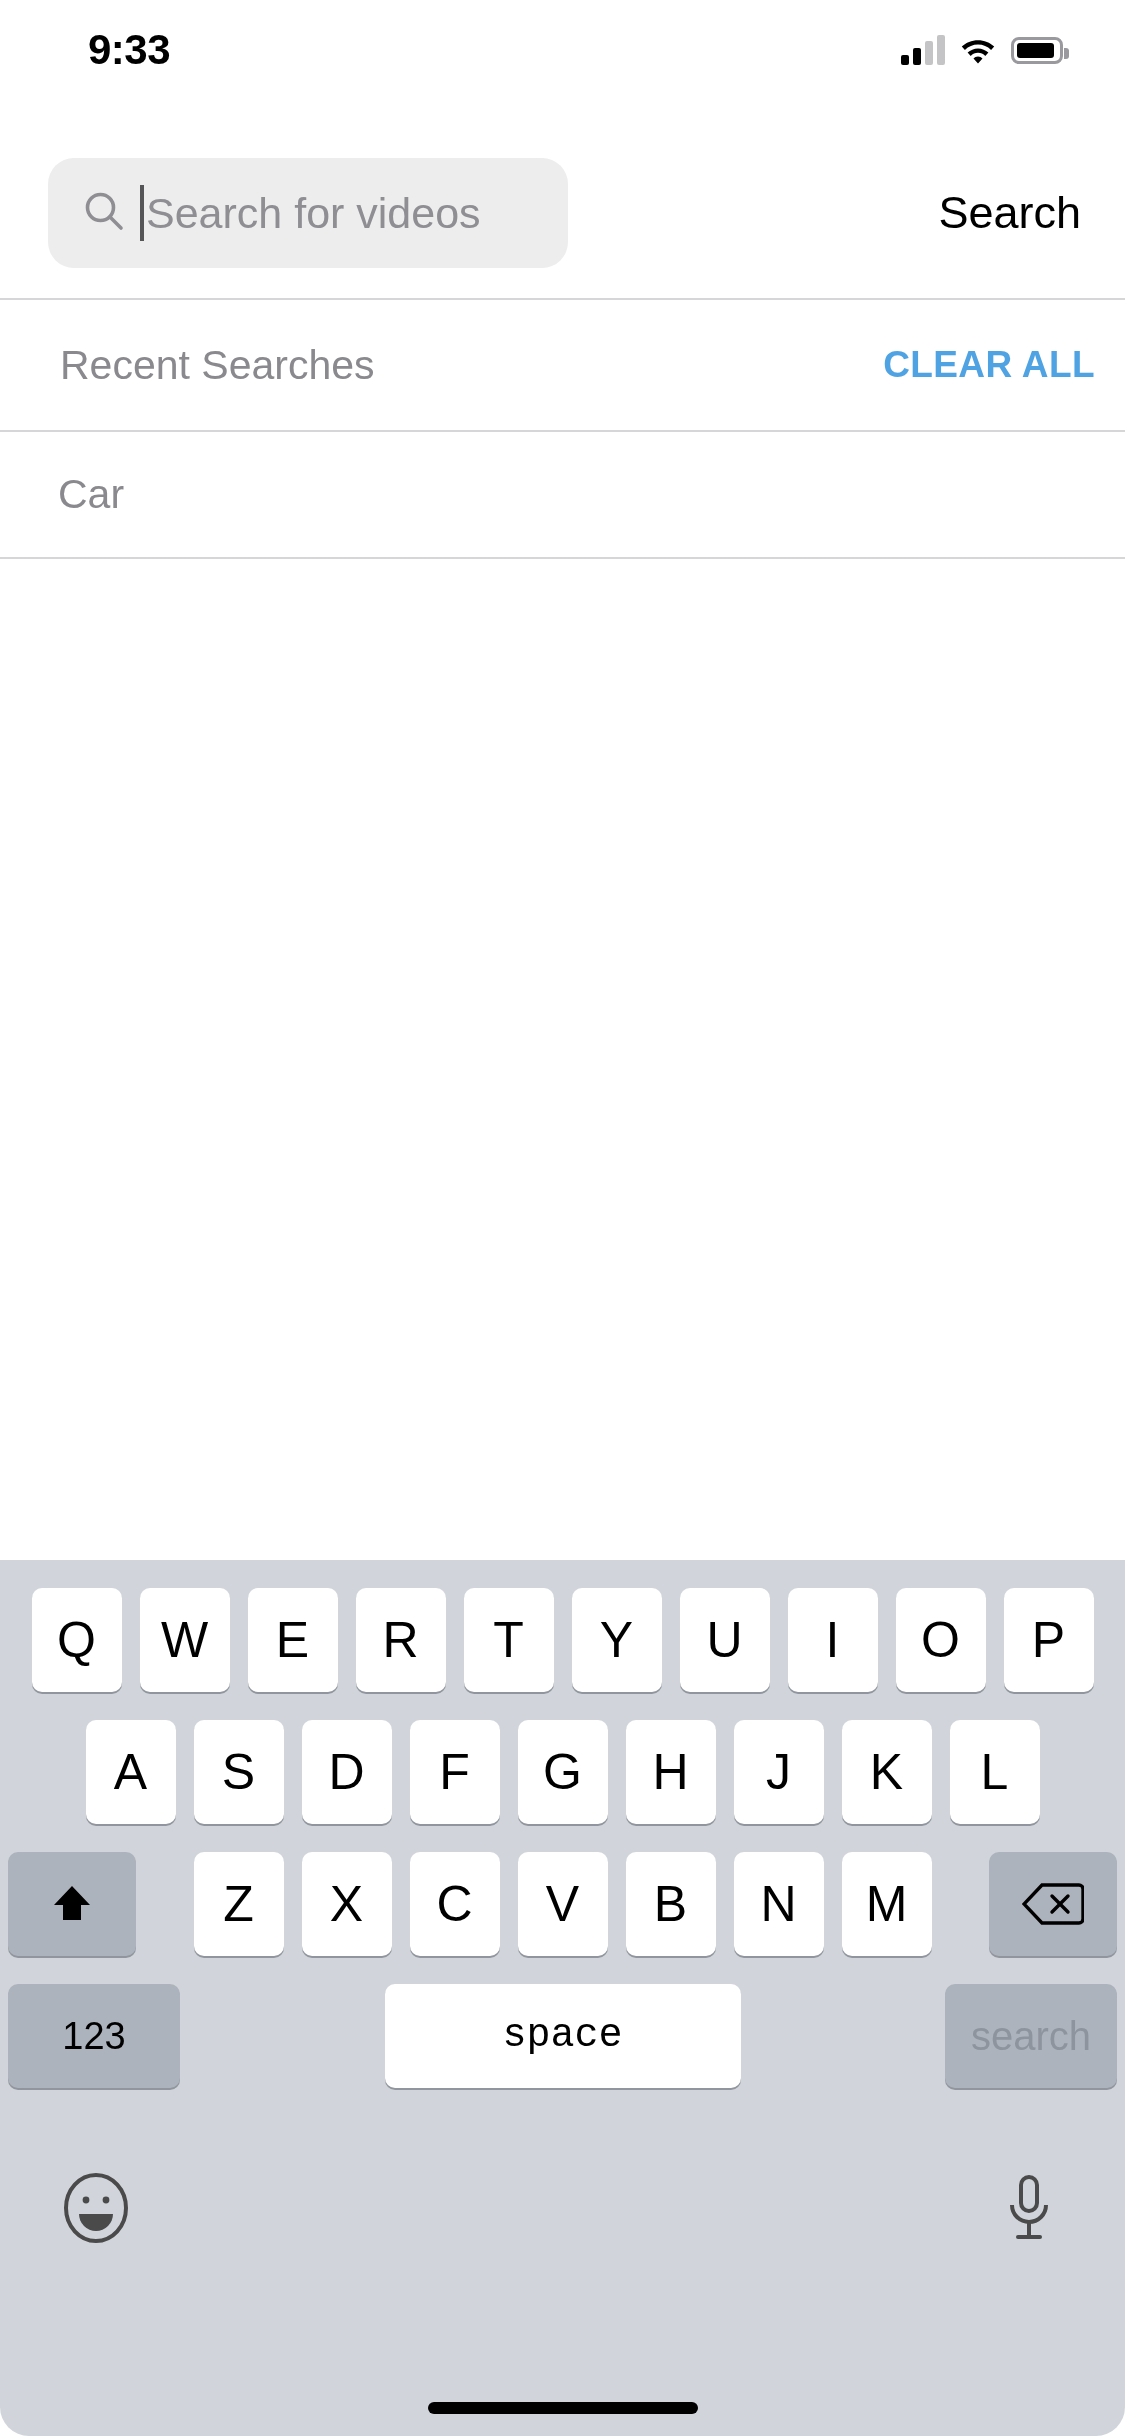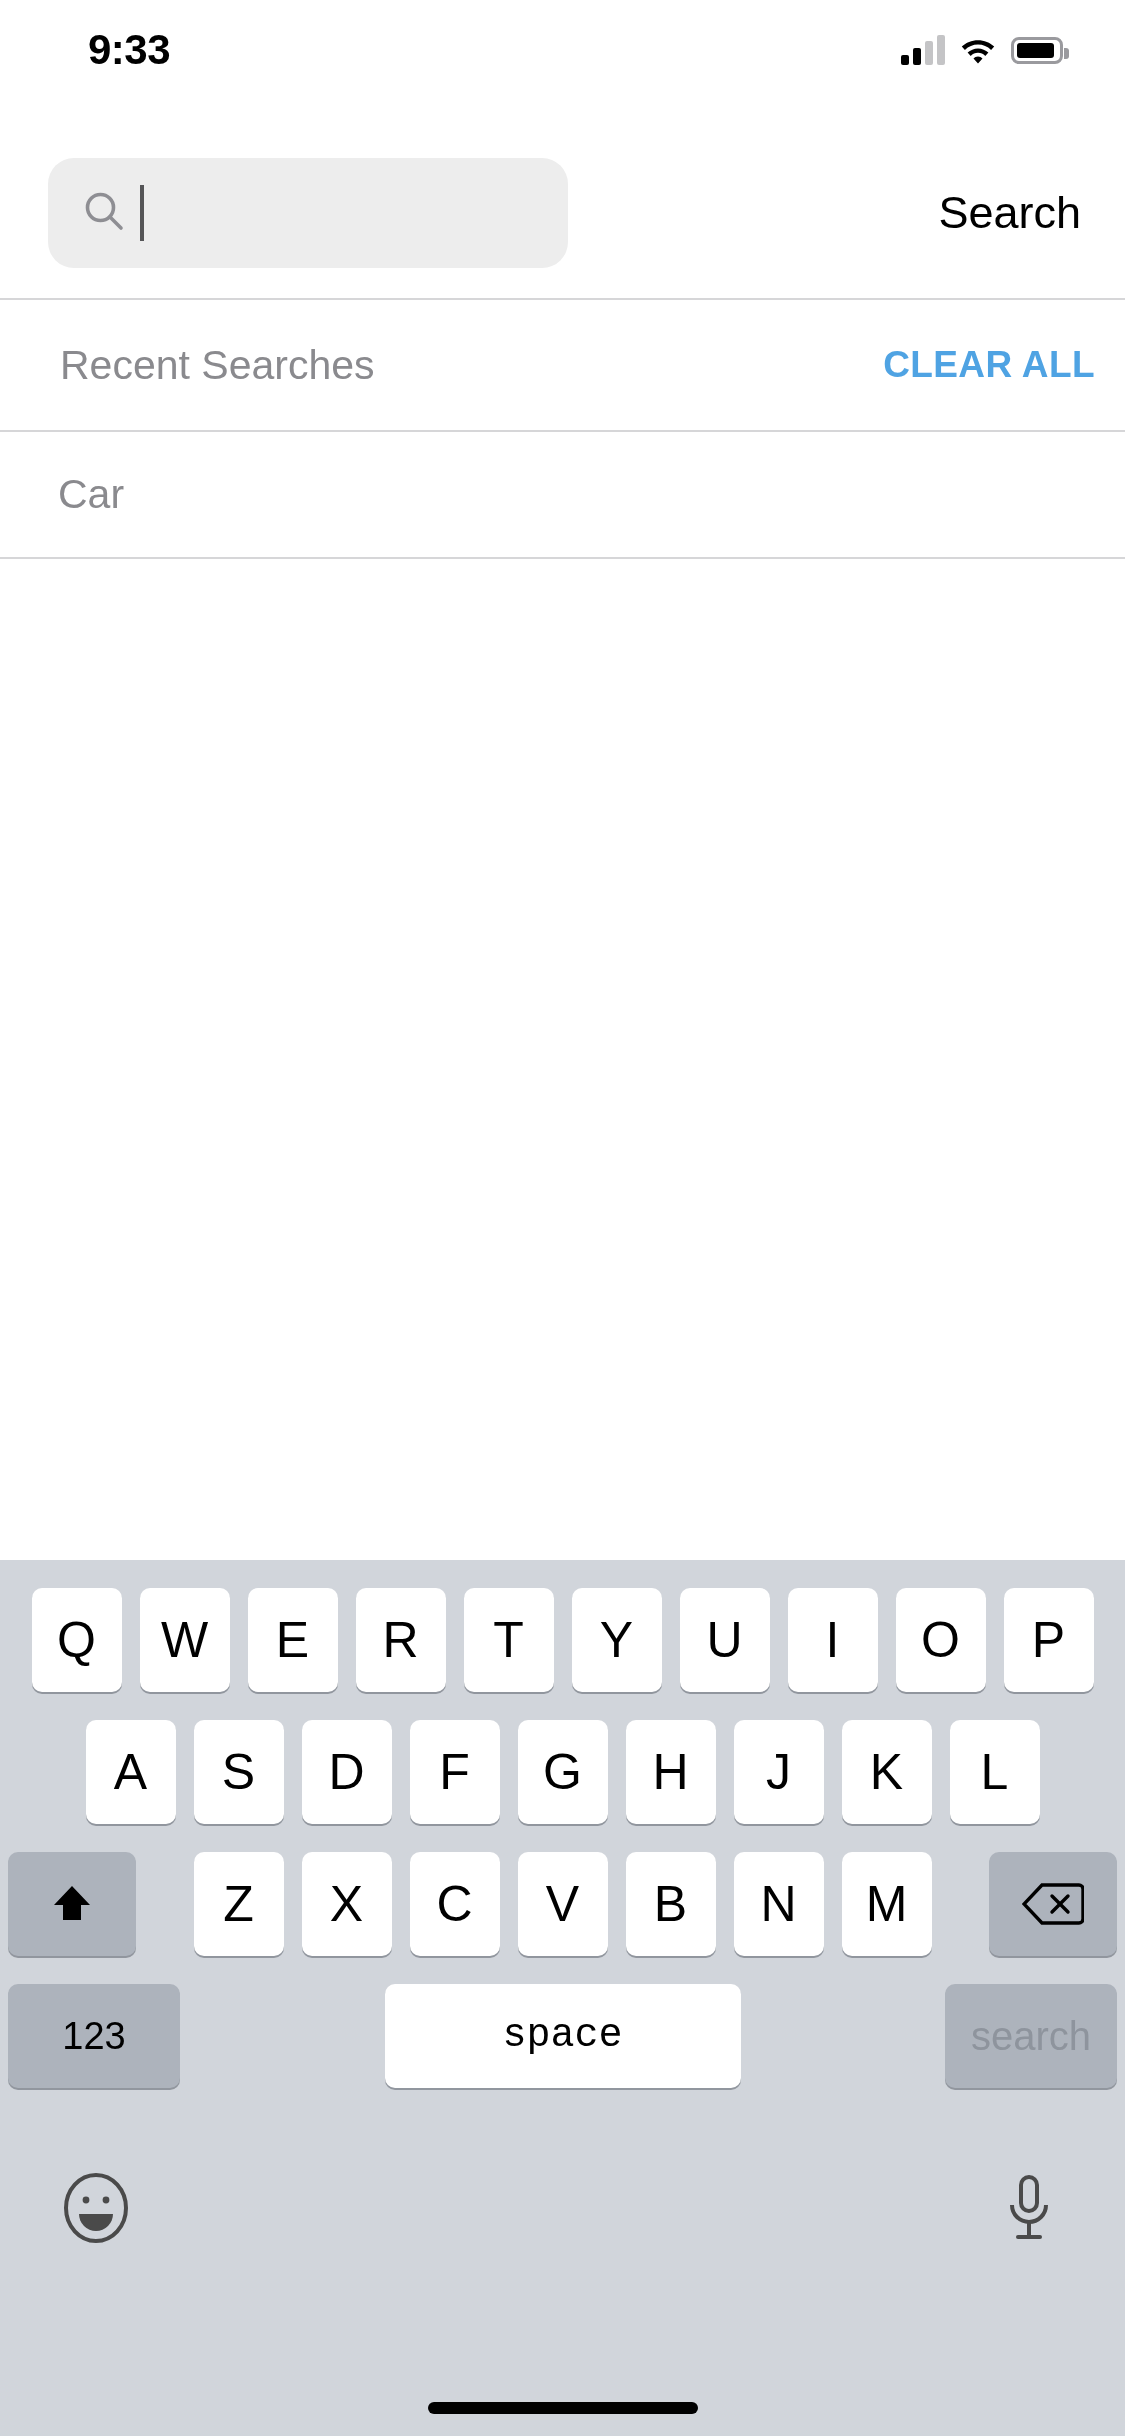--- a/index.html
+++ b/index.html
@@ -11,20 +11,21 @@
     font-family: "Liberation Sans", sans-serif;
     -webkit-font-smoothing: antialiased;
   }
 
   #screen {
     position: relative;
     width: 1125px;
     height: 2436px;
     background: #ffffff;
     overflow: hidden;
+    border-radius: 29px;
   }
 
   
   #status-bar {
     position: absolute;
     top: 0; left: 0;
     width: 1125px;
     height: 100px;
   }
   #status-time {
@@ -300,20 +301,21 @@
 
   <div id="search-header">
     <div id="search-field">
       <span>
         <svg class="magnifier" viewBox="0 0 44 44">
           <circle cx="18.5" cy="18.5" r="13" fill="none" stroke="#8e8e93" stroke-width="3.6"></circle>
           <line x1="28" y1="28" x2="39" y2="39" stroke="#8e8e93" stroke-width="3.6" stroke-linecap="round"></line>
         </svg>
       </span>
       <span id="caret"></span>
+      <span id="search-placeholder">Search for videos</span>
     </div>
     <div id="cancel-button">Search</div>
   </div>
 
   <div class="divider" id="divider-top"></div>
 
   <div id="recent-header-row">
     <span id="recent-searches-label">Recent Searches</span>
     <span id="clear-all-button">CLEAR ALL</span>
   </div>

